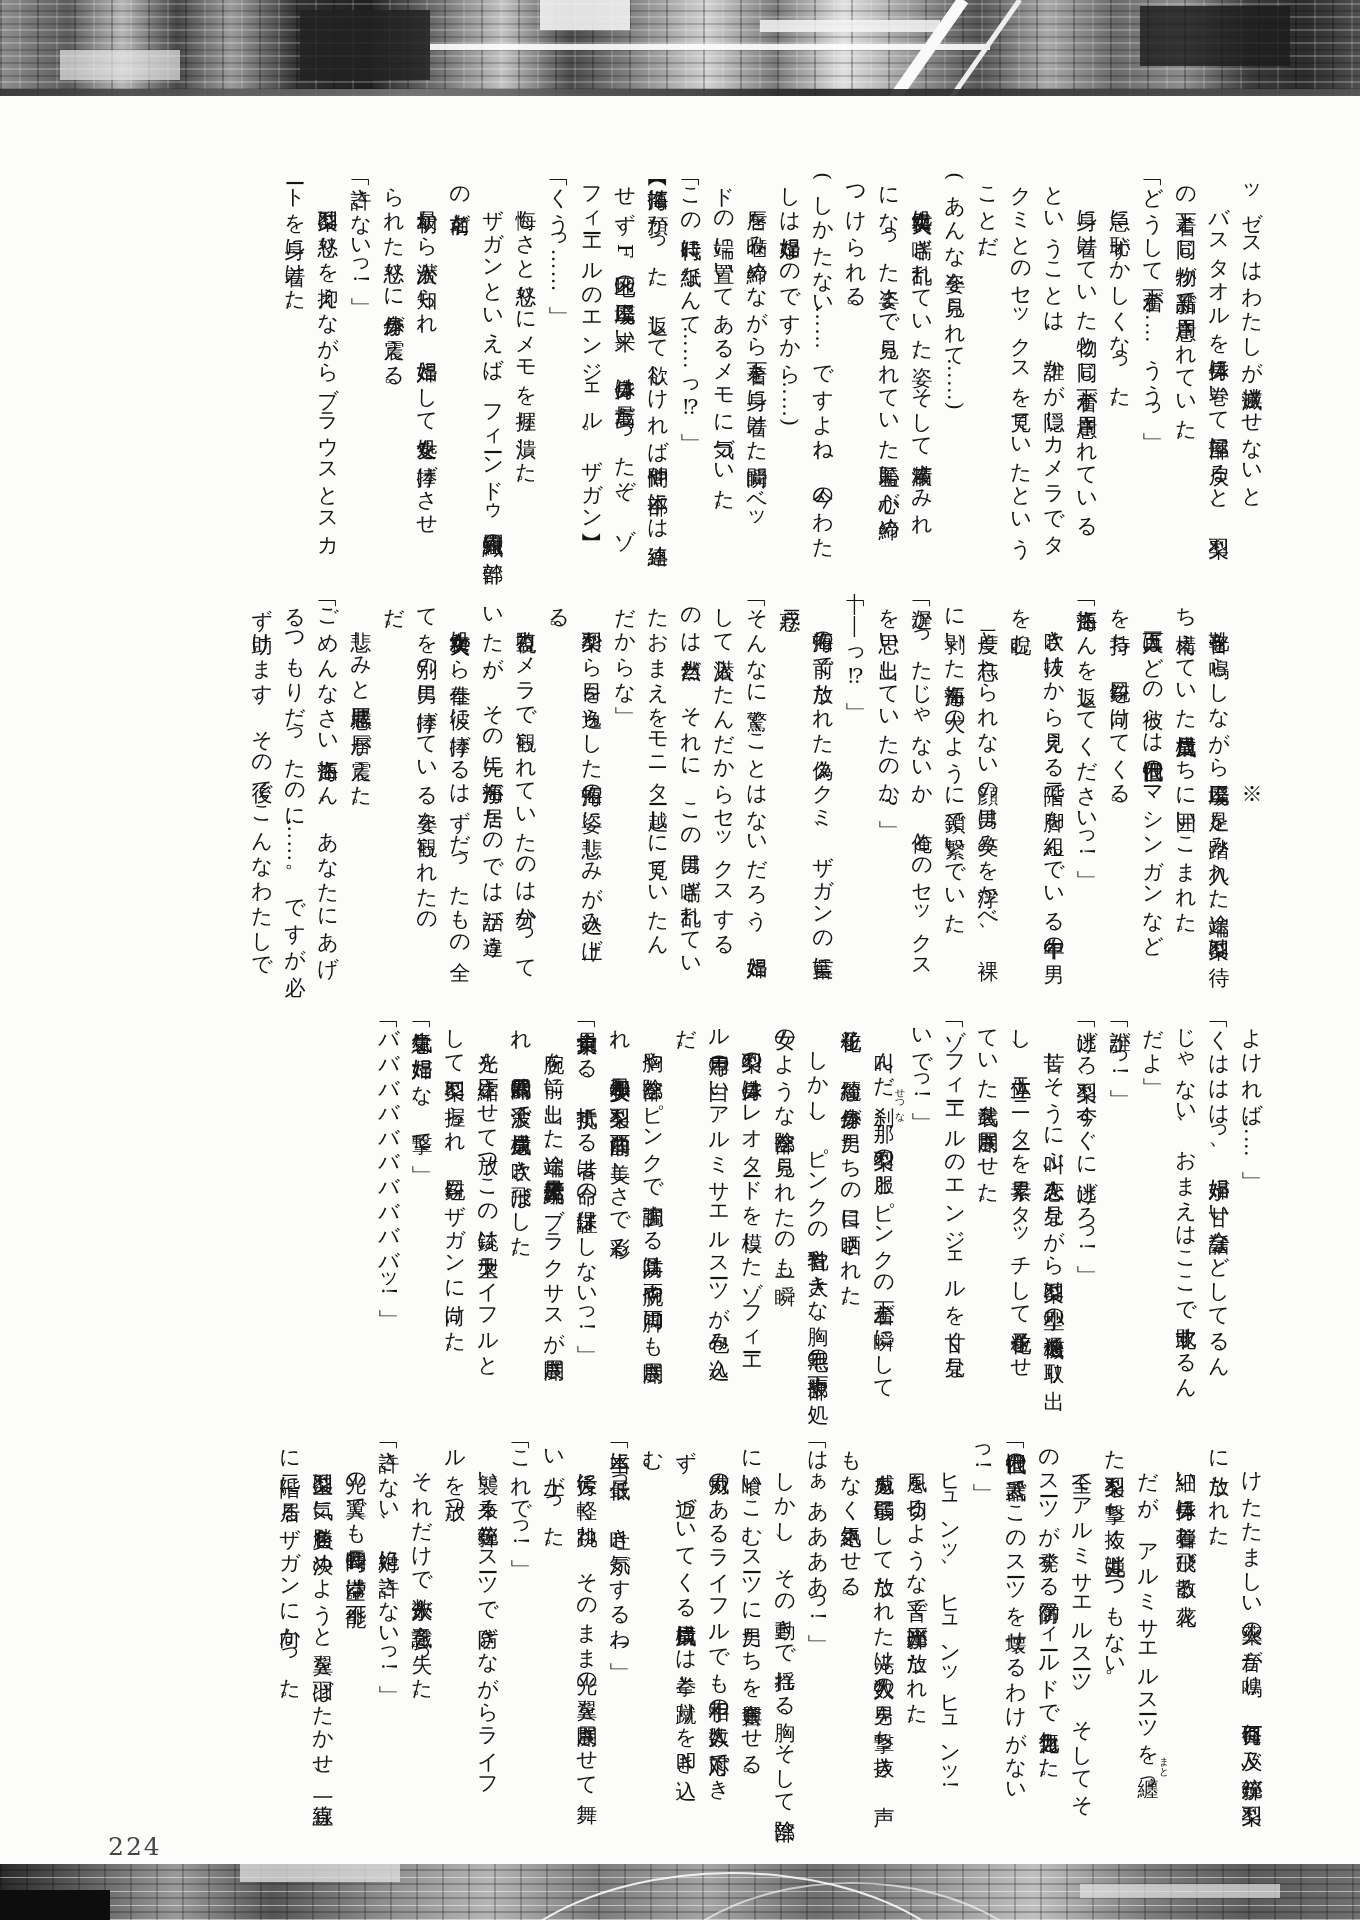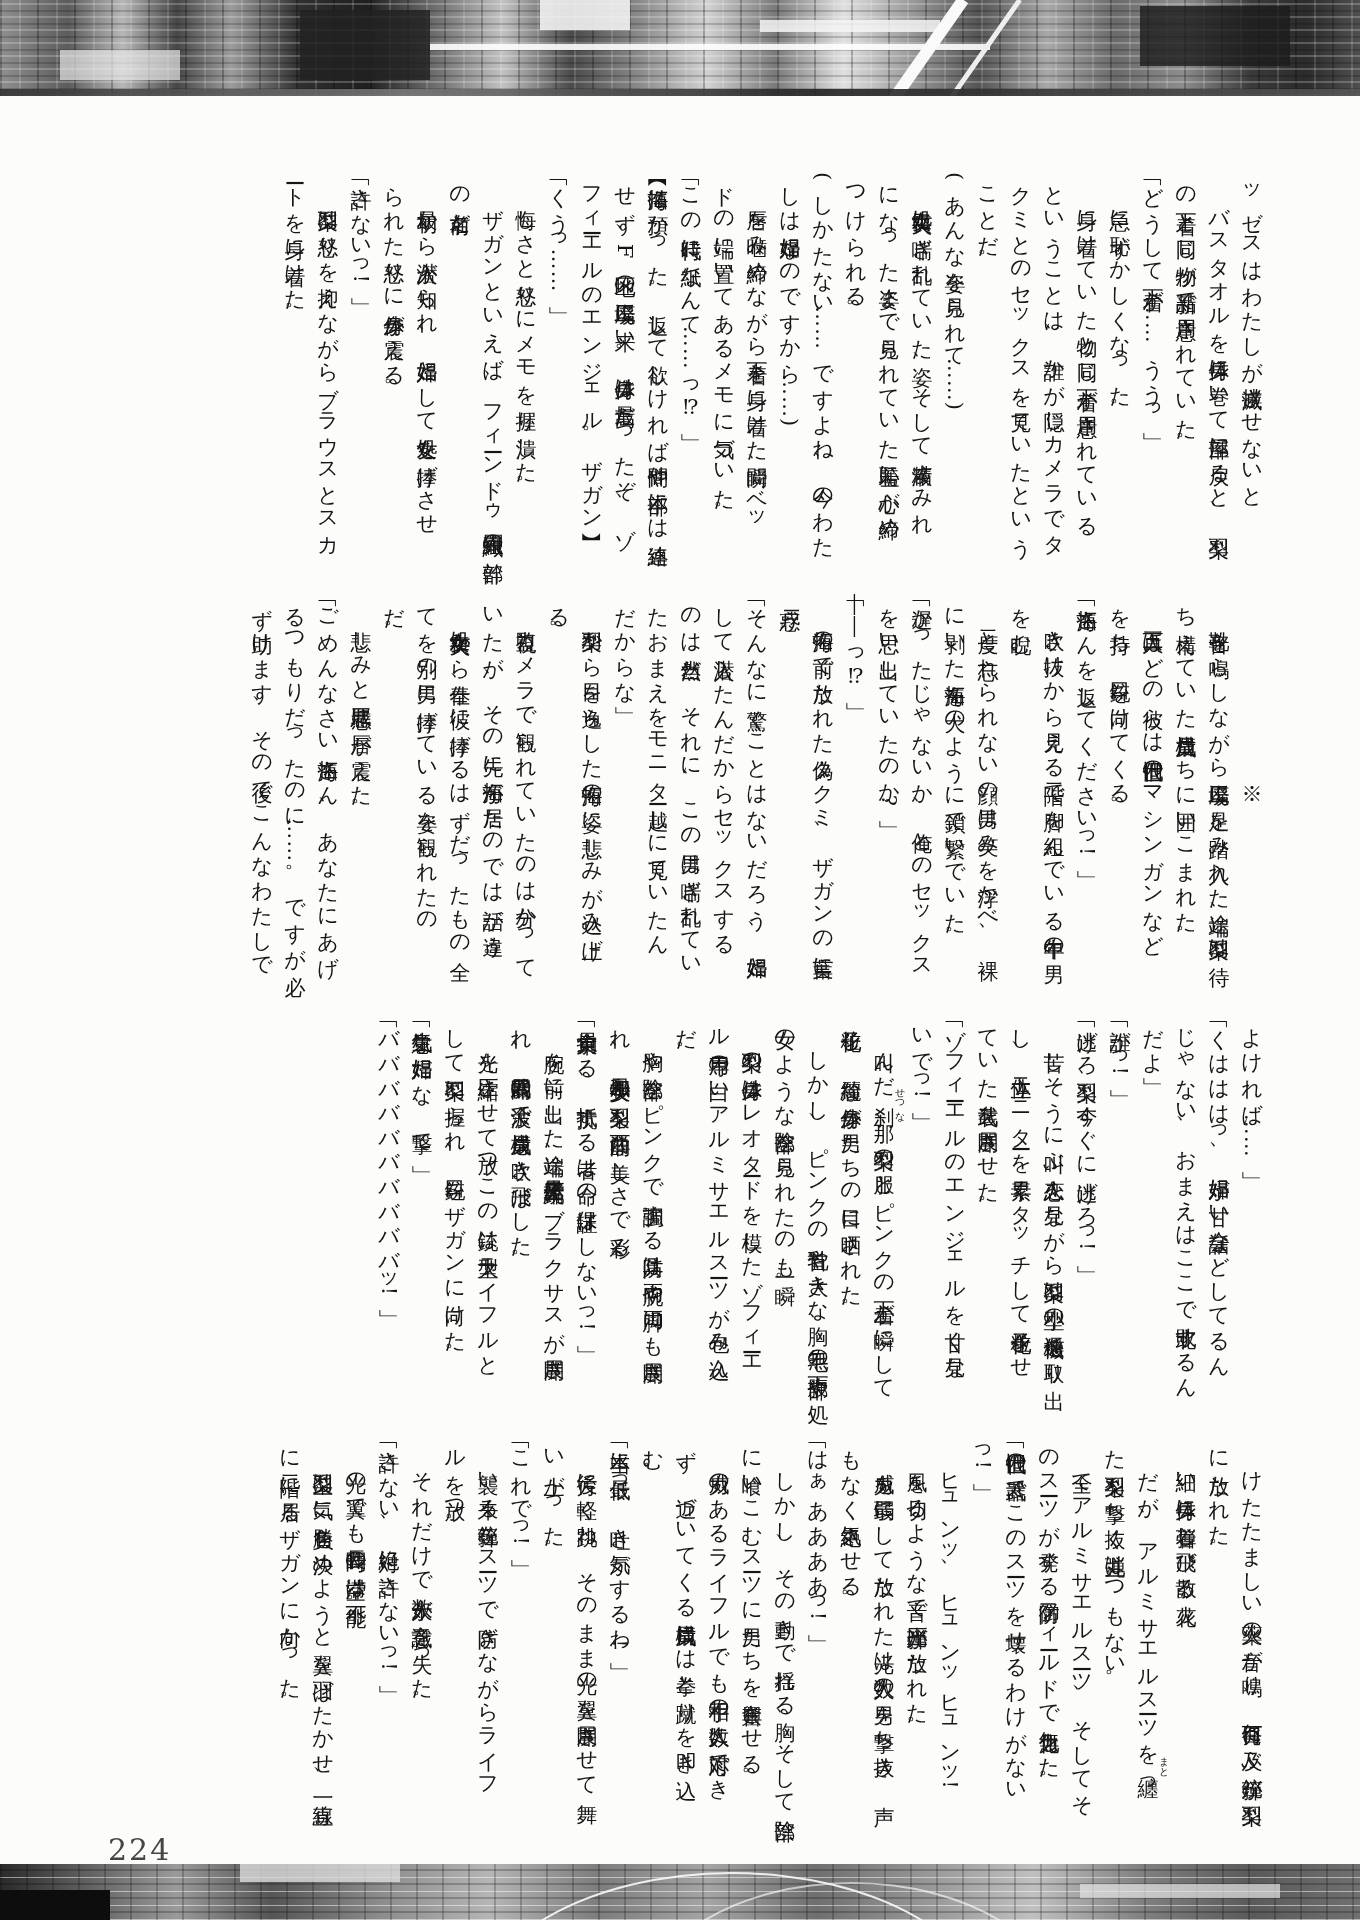--- a/index.html
+++ b/index.html
@@ -73,21 +73,21 @@
   #band0 { top: 172px; }
   #band1 { top: 593px; }
   #band2 { top: 1014px; }
   #band3 { top: 1435px; }
   rt { font-size: 10px; letter-spacing: 0; }
 
   
   .page-number {
     position: absolute;
     left: 108px; top: 1832px;
-    font-size: 30px;
+    font-size: 25px;
     letter-spacing: 2px;
     color: #454545;
   }
 </style>
 </head>
 <body>
 
 <div id="page">
 
   <div class="art header-art">

